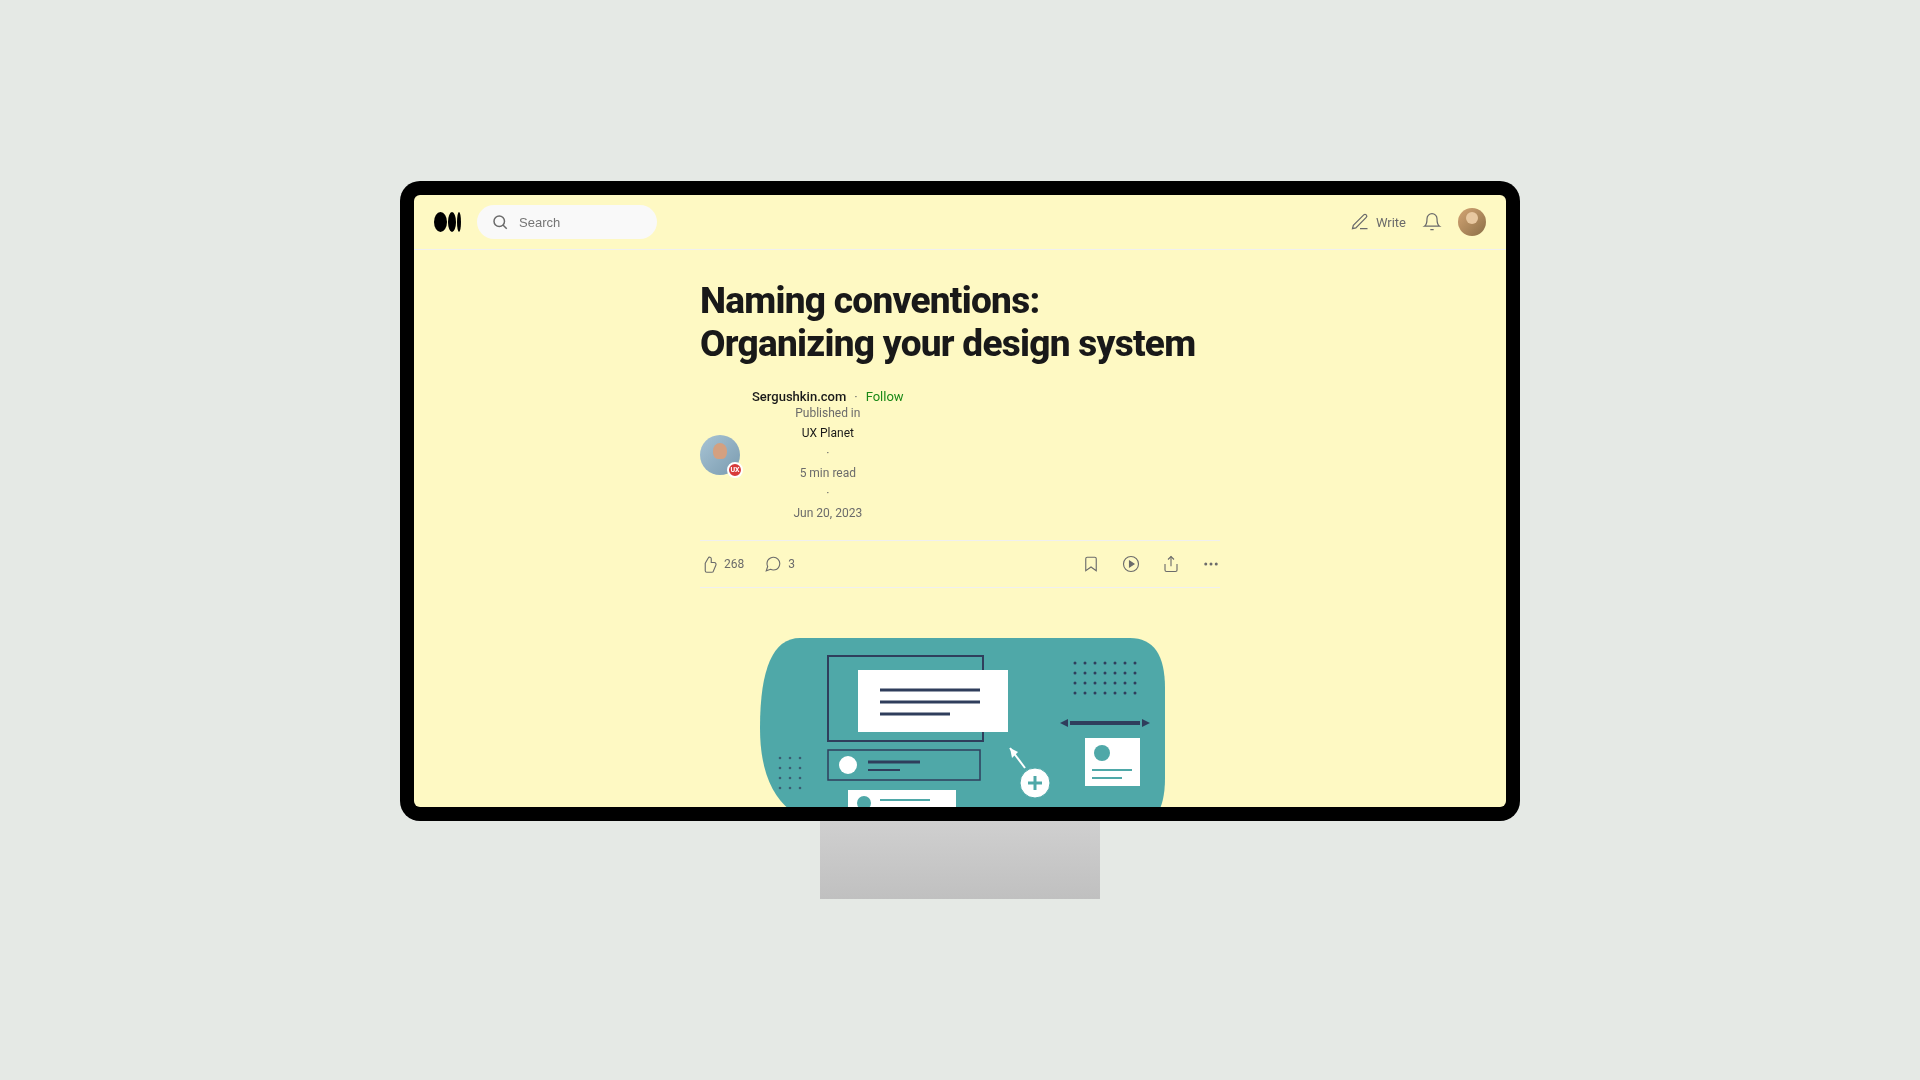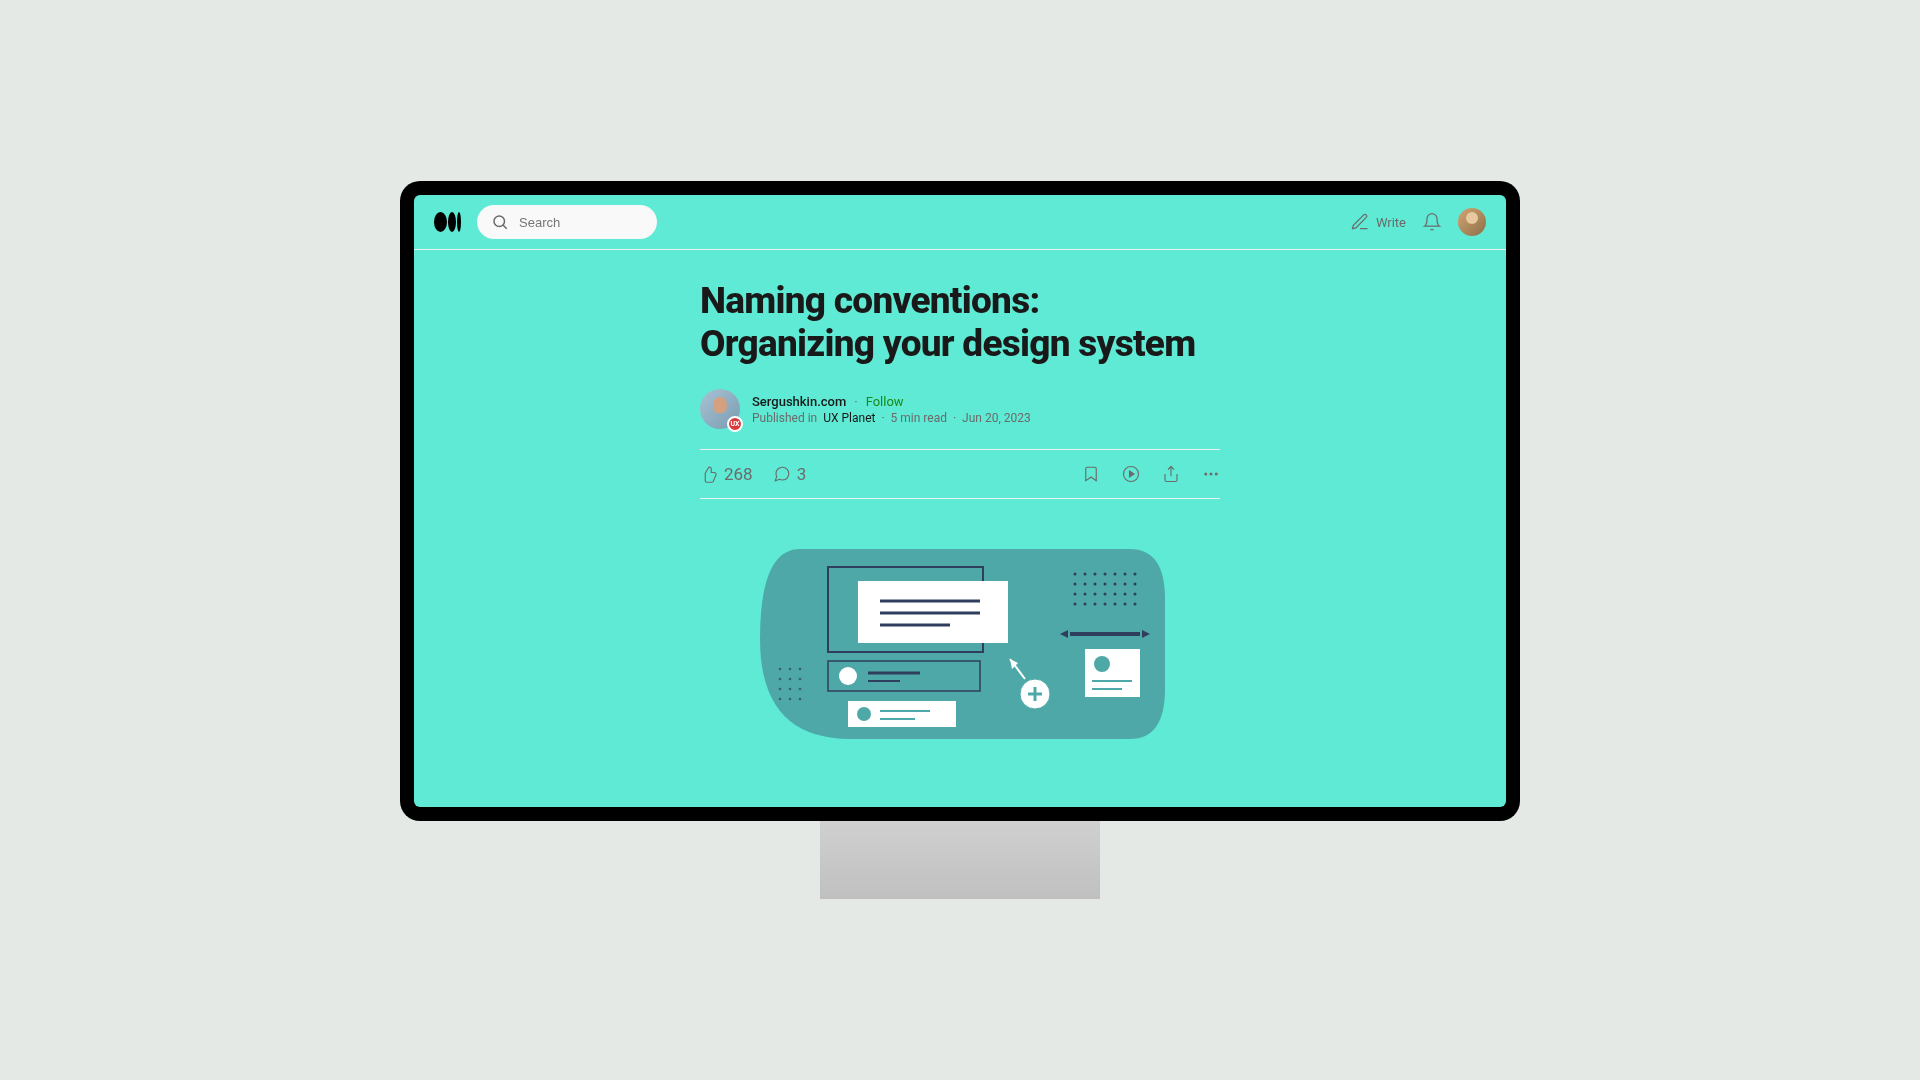--- a/index.html
+++ b/index.html
@@ -22,21 +22,21 @@
 }
 .monitor-stand {
   width: 280px;
   height: 80px;
   background: linear-gradient(to bottom, #d0d0d0, #c0c0c0);
   margin-top: -2px;
 }
 .screen {
   width: 100%;
   height: 100%;
-  background: #5eead4;
+  background: #fef9c3;
   border-radius: 6px;
   overflow: hidden;
   display: flex;
   flex-direction: column;
 }
 .header {
   display: flex;
   align-items: center;
   padding: 10px 20px;
   border-bottom: 1px solid #f0f0f0;
@@ -147,32 +147,32 @@
   font-size: 7px;
   color: #fff;
   font-weight: bold;
   margin-left: 48px;
 }
 .byline-text { display: flex; flex-direction: column; gap: 2px; }
 .byline-row1 { display: flex; align-items: center; gap: 8px; font-size: 13px; }
 .author-name { color: #191919; font-weight: 500; }
 .dot { color: #6b6b6b; }
 .follow-link { color: #1a8917; cursor: pointer; }
-.byline-row2 { display: flex; align-items: center; gap: 6px; font-size: 12px; color: #6b6b6b; }
+.byline-row2 { display: flex; align-items: center; gap: 6px; font-size: 12px; color: #6b6b6b; flex-direction: column; }
 .pub-name { color: #191919; }
 .engagement-bar {
   display: flex;
   align-items: center;
   padding: 14px 0;
   border-top: 1px solid #f0f0f0;
   border-bottom: 1px solid #f0f0f0;
   gap: 20px;
 }
 .eng-left { display: flex; gap: 20px; }
-.eng-item { display: flex; align-items: center; gap: 6px; color: #6b6b6b; font-size: 17px; cursor: pointer; }
+.eng-item { display: flex; align-items: center; gap: 6px; color: #6b6b6b; font-size: 12px; cursor: pointer; }
 .eng-right { margin-left: auto; display: flex; gap: 22px; }
 .hero-image {
   margin: 40px auto 0;
   width: 420px;
   height: 210px;
   position: relative;
 }
 .img-source {
   text-align: center;
   font-size: 12px;

